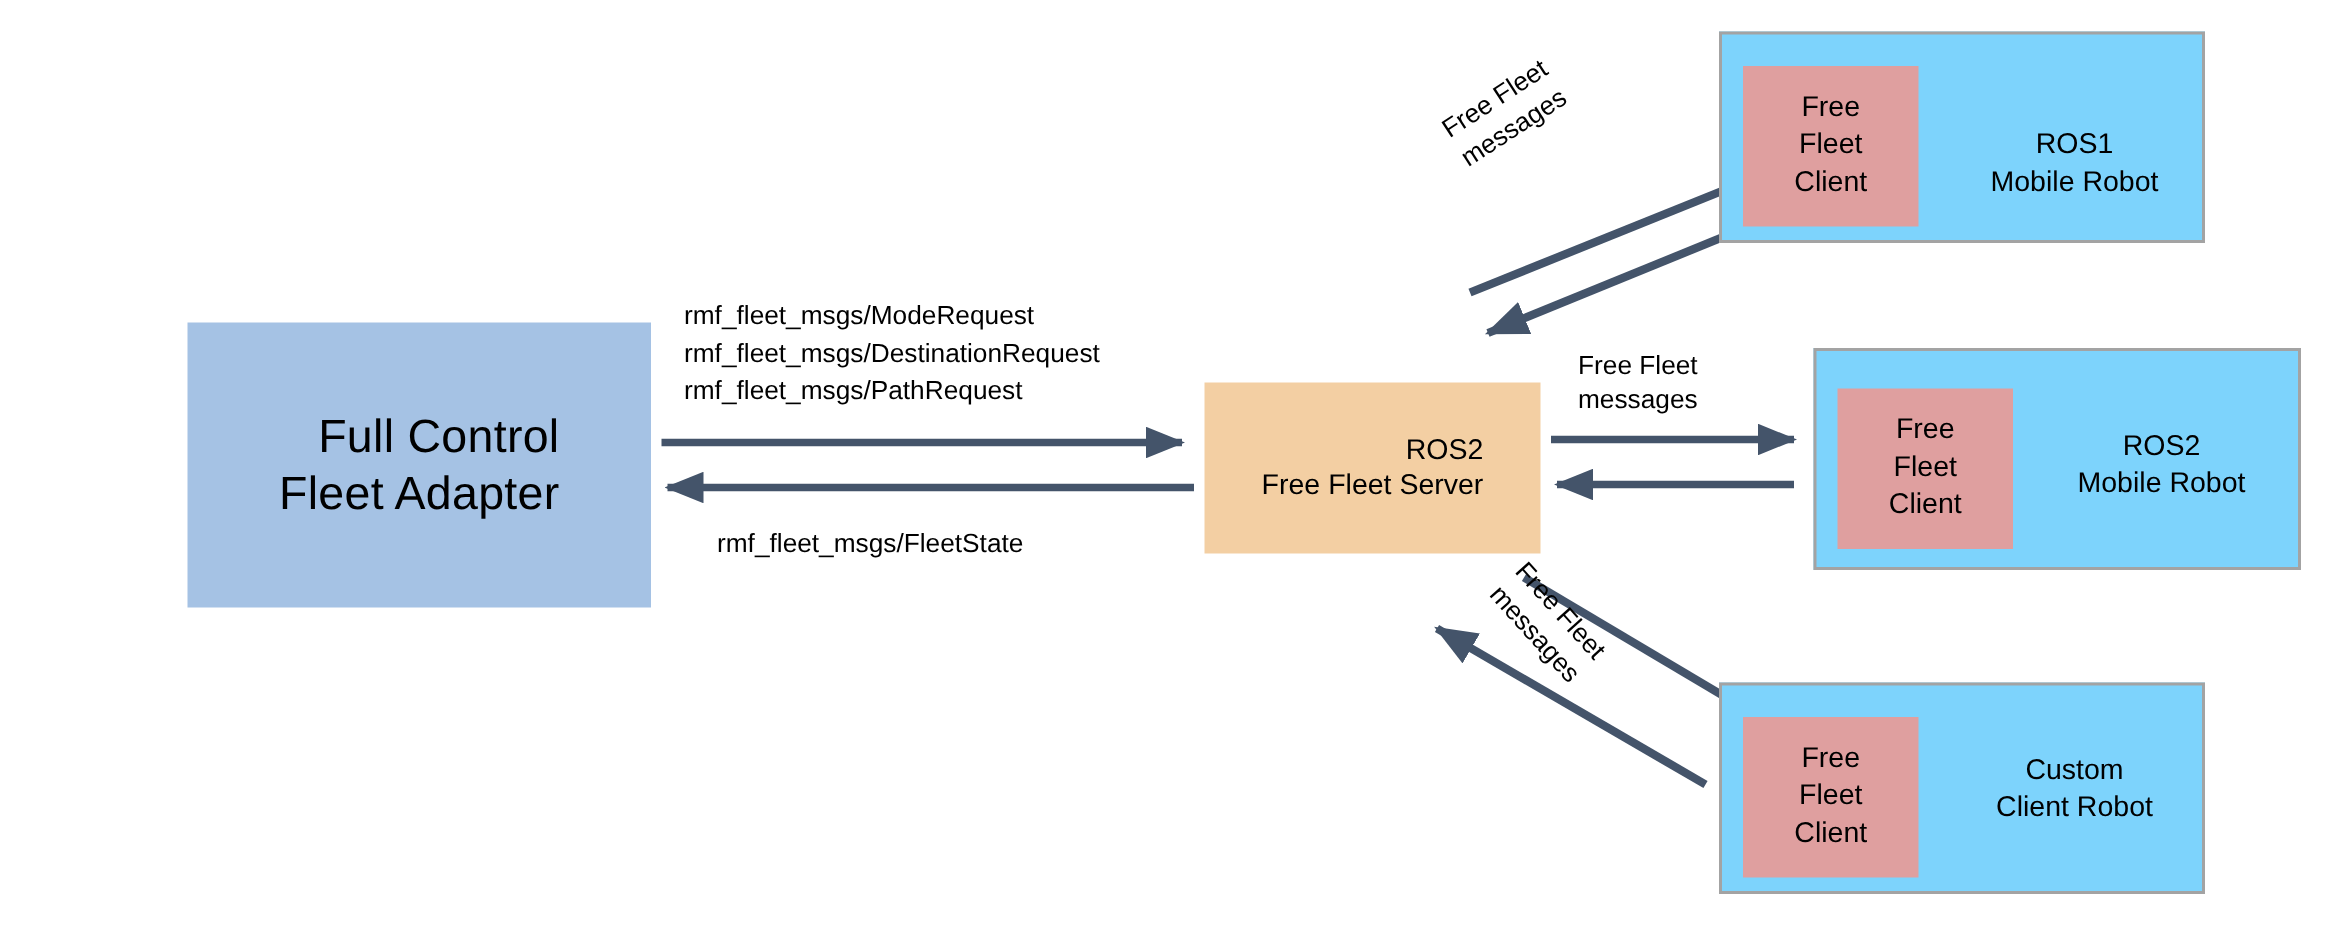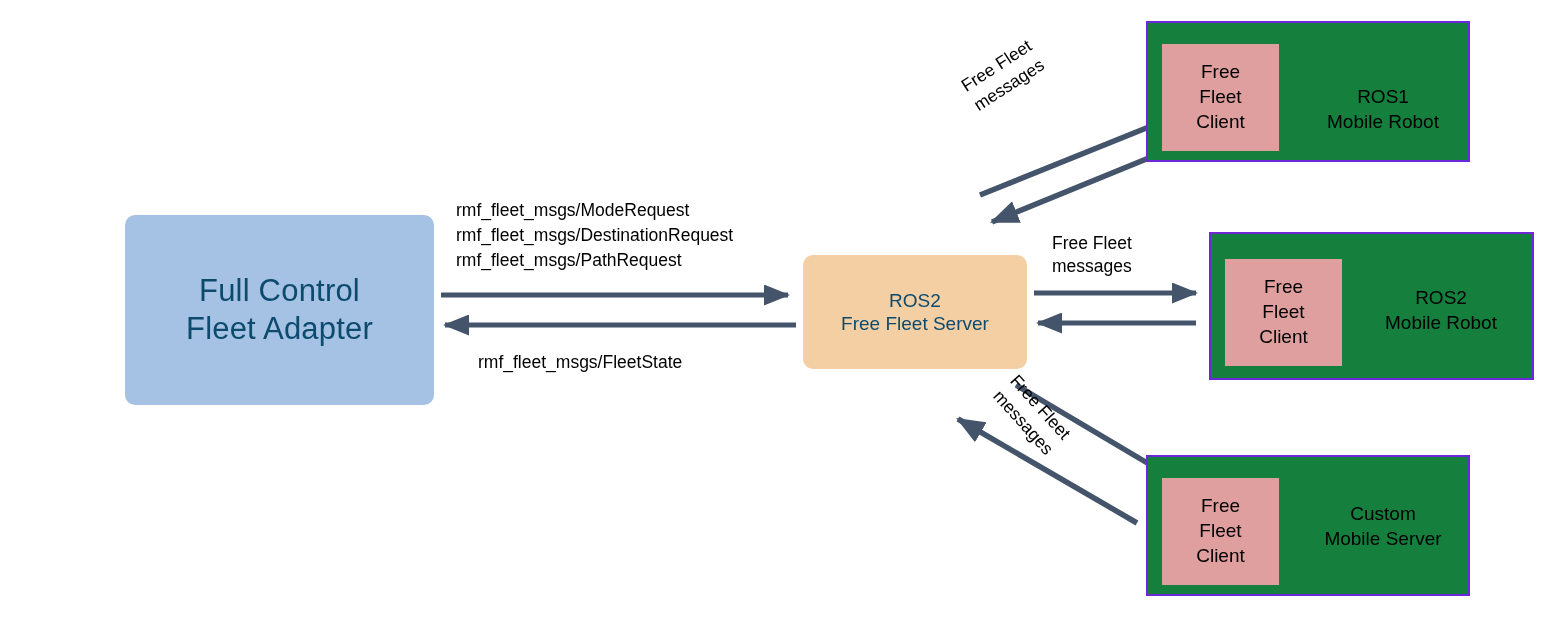--- a/index.html
+++ b/index.html
@@ -14,25 +14,24 @@
     background: #ffffff;
     font-family: "Liberation Sans", sans-serif;
     overflow: hidden;
   }
   .node {
     position: absolute;
     box-sizing: border-box;
     display: flex;
     align-items: center;
     justify-content: center;
-    text-align: center;
-    color: #0c4a6e;
+    text-align: right;
+    color: #000000;
     line-height: 1.22;
     white-space: pre-line;
-    border-radius: 10px;
   }
 
   
   #adapter-box {
     left: 125px;  top: 215px;
     width: 309px; height: 190px;
     background: #a5c2e4;
     font-size: 31px;
     letter-spacing: 0.2px;
   }
@@ -42,22 +41,22 @@
     left: 803px; top: 255px;
     width: 224px; height: 114px;
     background: #f3cfa3;
     font-size: 19px;
   }
 
   
   .robot-box {
     position: absolute;
     box-sizing: border-box;
-    background: #15803d;
-    border: 2px solid #6d28d9;
+    background: #7dd3fc;
+    border: 2px solid #a3a3a3;
   }
   #robot-top    { left: 1146px; top: 21px;  width: 324px; height: 141px; }
   #robot-middle { left: 1209px; top: 232px; width: 325px; height: 148px; }
   #robot-bottom { left: 1146px; top: 455px; width: 324px; height: 141px; }
 
   
   .client-box {
     position: absolute;
     box-sizing: border-box;
     background: #df9f9f;
@@ -183,21 +182,21 @@
 Client</div>
     <div class="robot-label" id="label-middle">ROS2
 Mobile Robot</div>
   </div>
 
   <div class="robot-box" id="robot-bottom">
     <div class="client-box" id="client-bottom">Free
 Fleet
 Client</div>
     <div class="robot-label" id="label-bottom">Custom
-Mobile Server</div>
+Client Robot</div>
   </div>
 
   <div class="edge-label" id="label-fleetstate">rmf_fleet_msgs/FleetState</div>
 
   <div class="edge-label" id="label-requests">rmf_fleet_msgs/ModeRequest
 rmf_fleet_msgs/DestinationRequest
 rmf_fleet_msgs/PathRequest</div>
 
   <div class="edge-label" id="label-ff-top">Free Fleet
 messages</div>

